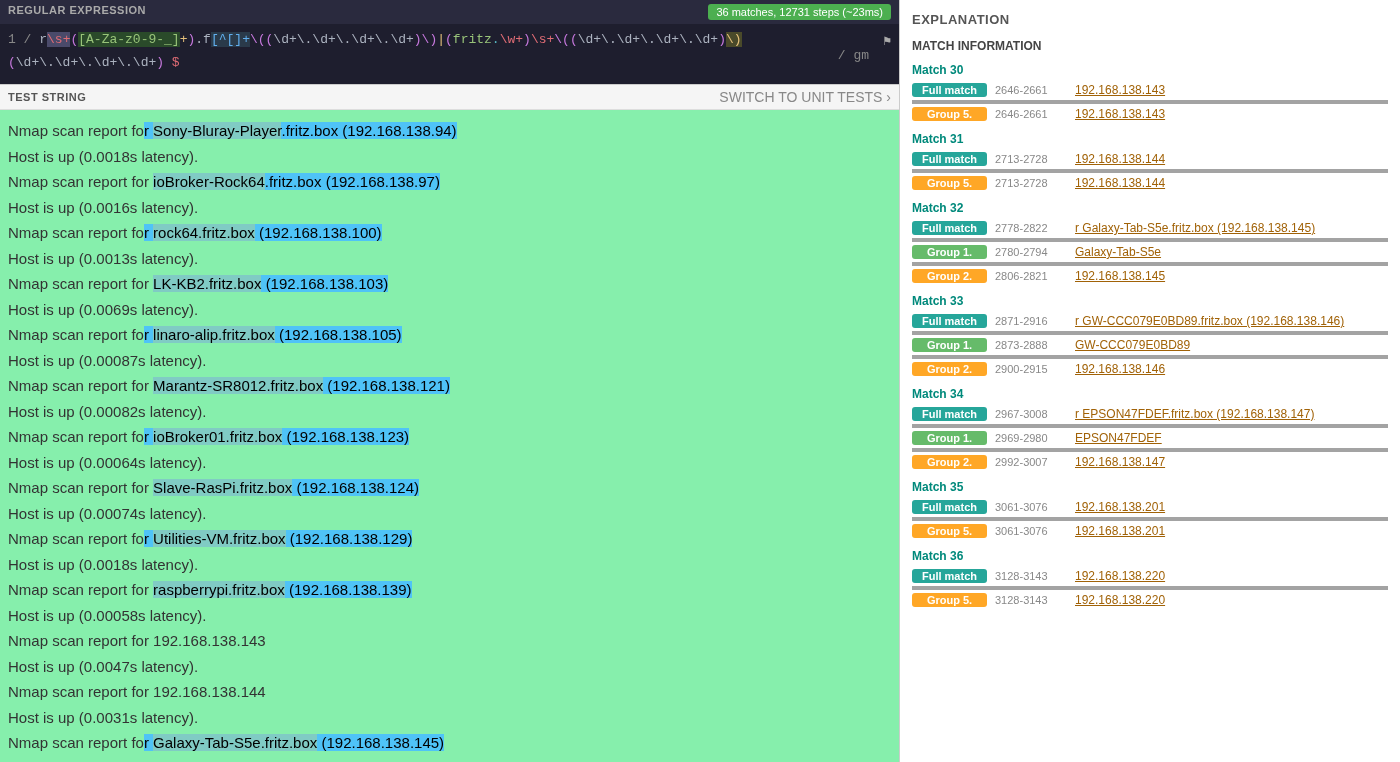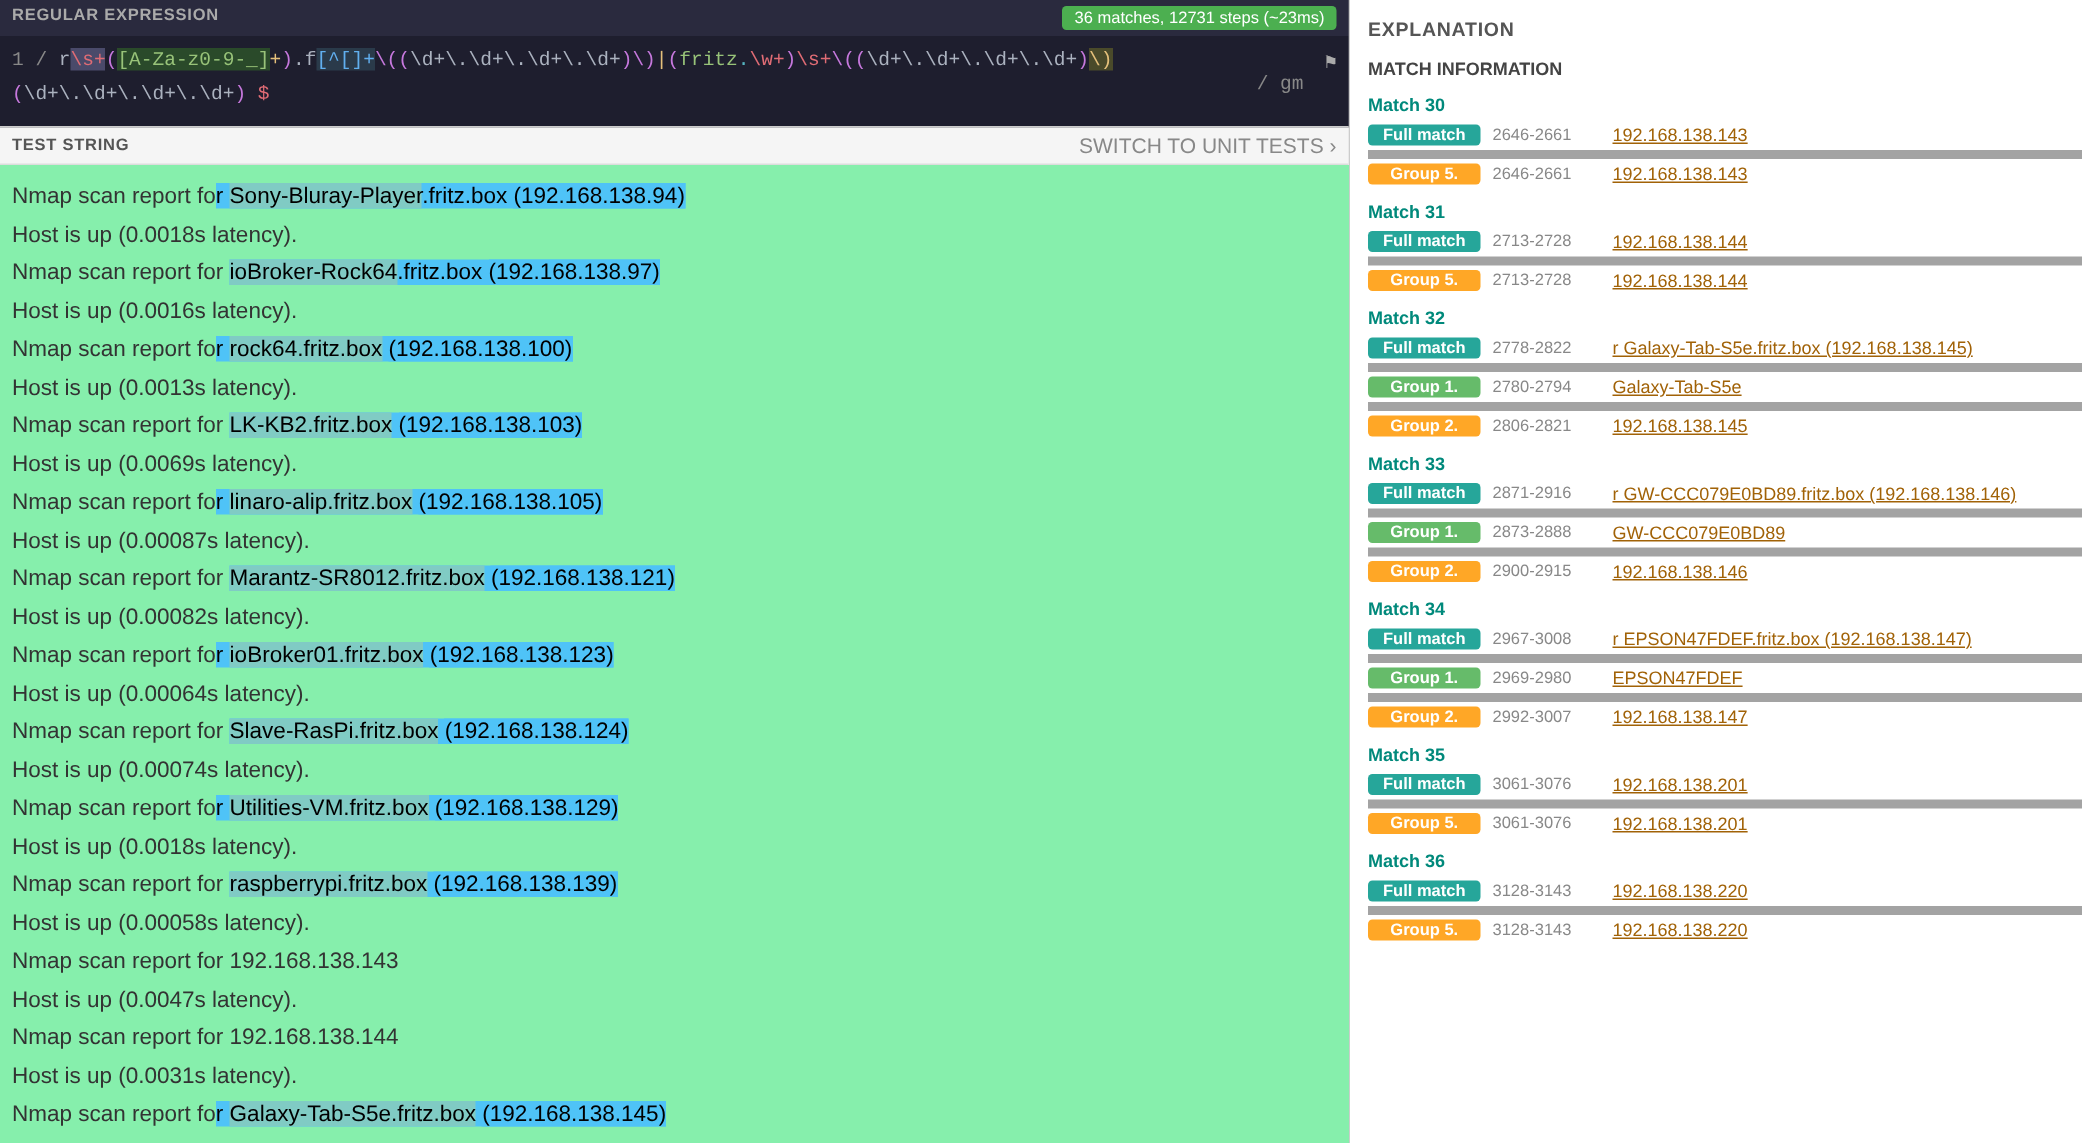--- a/index.html
+++ b/index.html
@@ -163,21 +163,21 @@
       font-size: 12px;
       font-weight: bold;
       color: #00897b;
       font-family: Arial, sans-serif;
       margin-bottom: 3px;
     }
     .match-row {
       display: flex;
       align-items: center;
       padding: 3px 0;
-      border-bottom: 6px solid #a3a3a3;
+      border-bottom: 4px solid #a3a3a3;
       font-family: Arial, sans-serif;
       font-size: 12px;
     }
     .match-row:last-child {
       border-bottom: none;
     }
     .badge {
       display: inline-block;
       padding: 1px 7px;
       border-radius: 3px;

